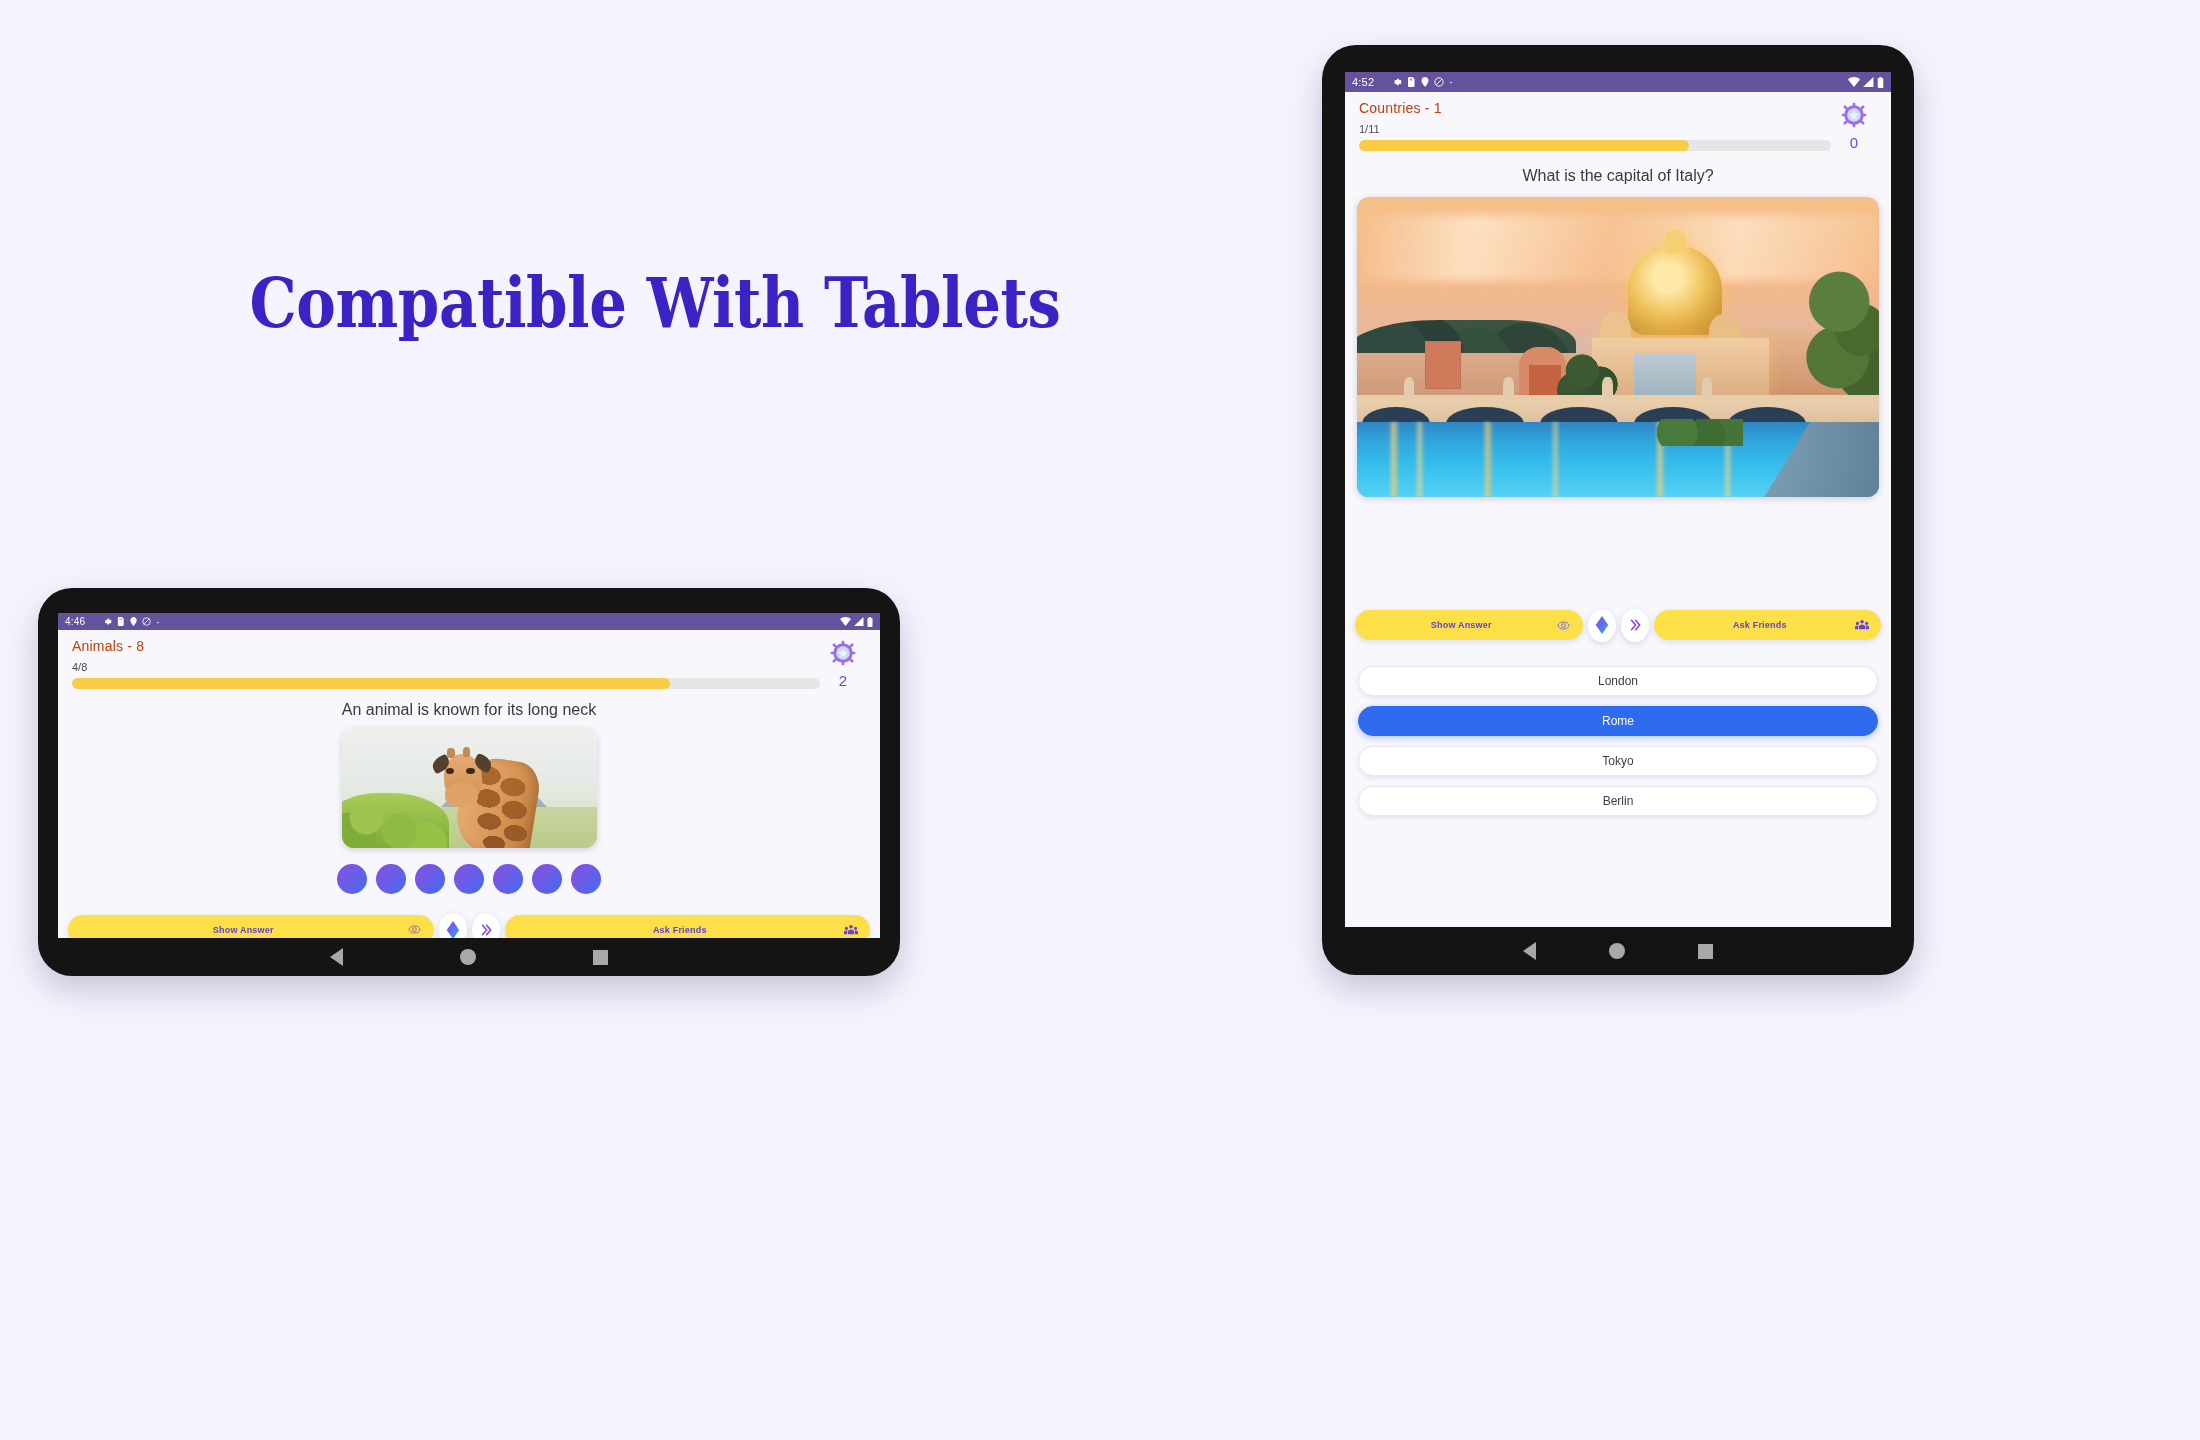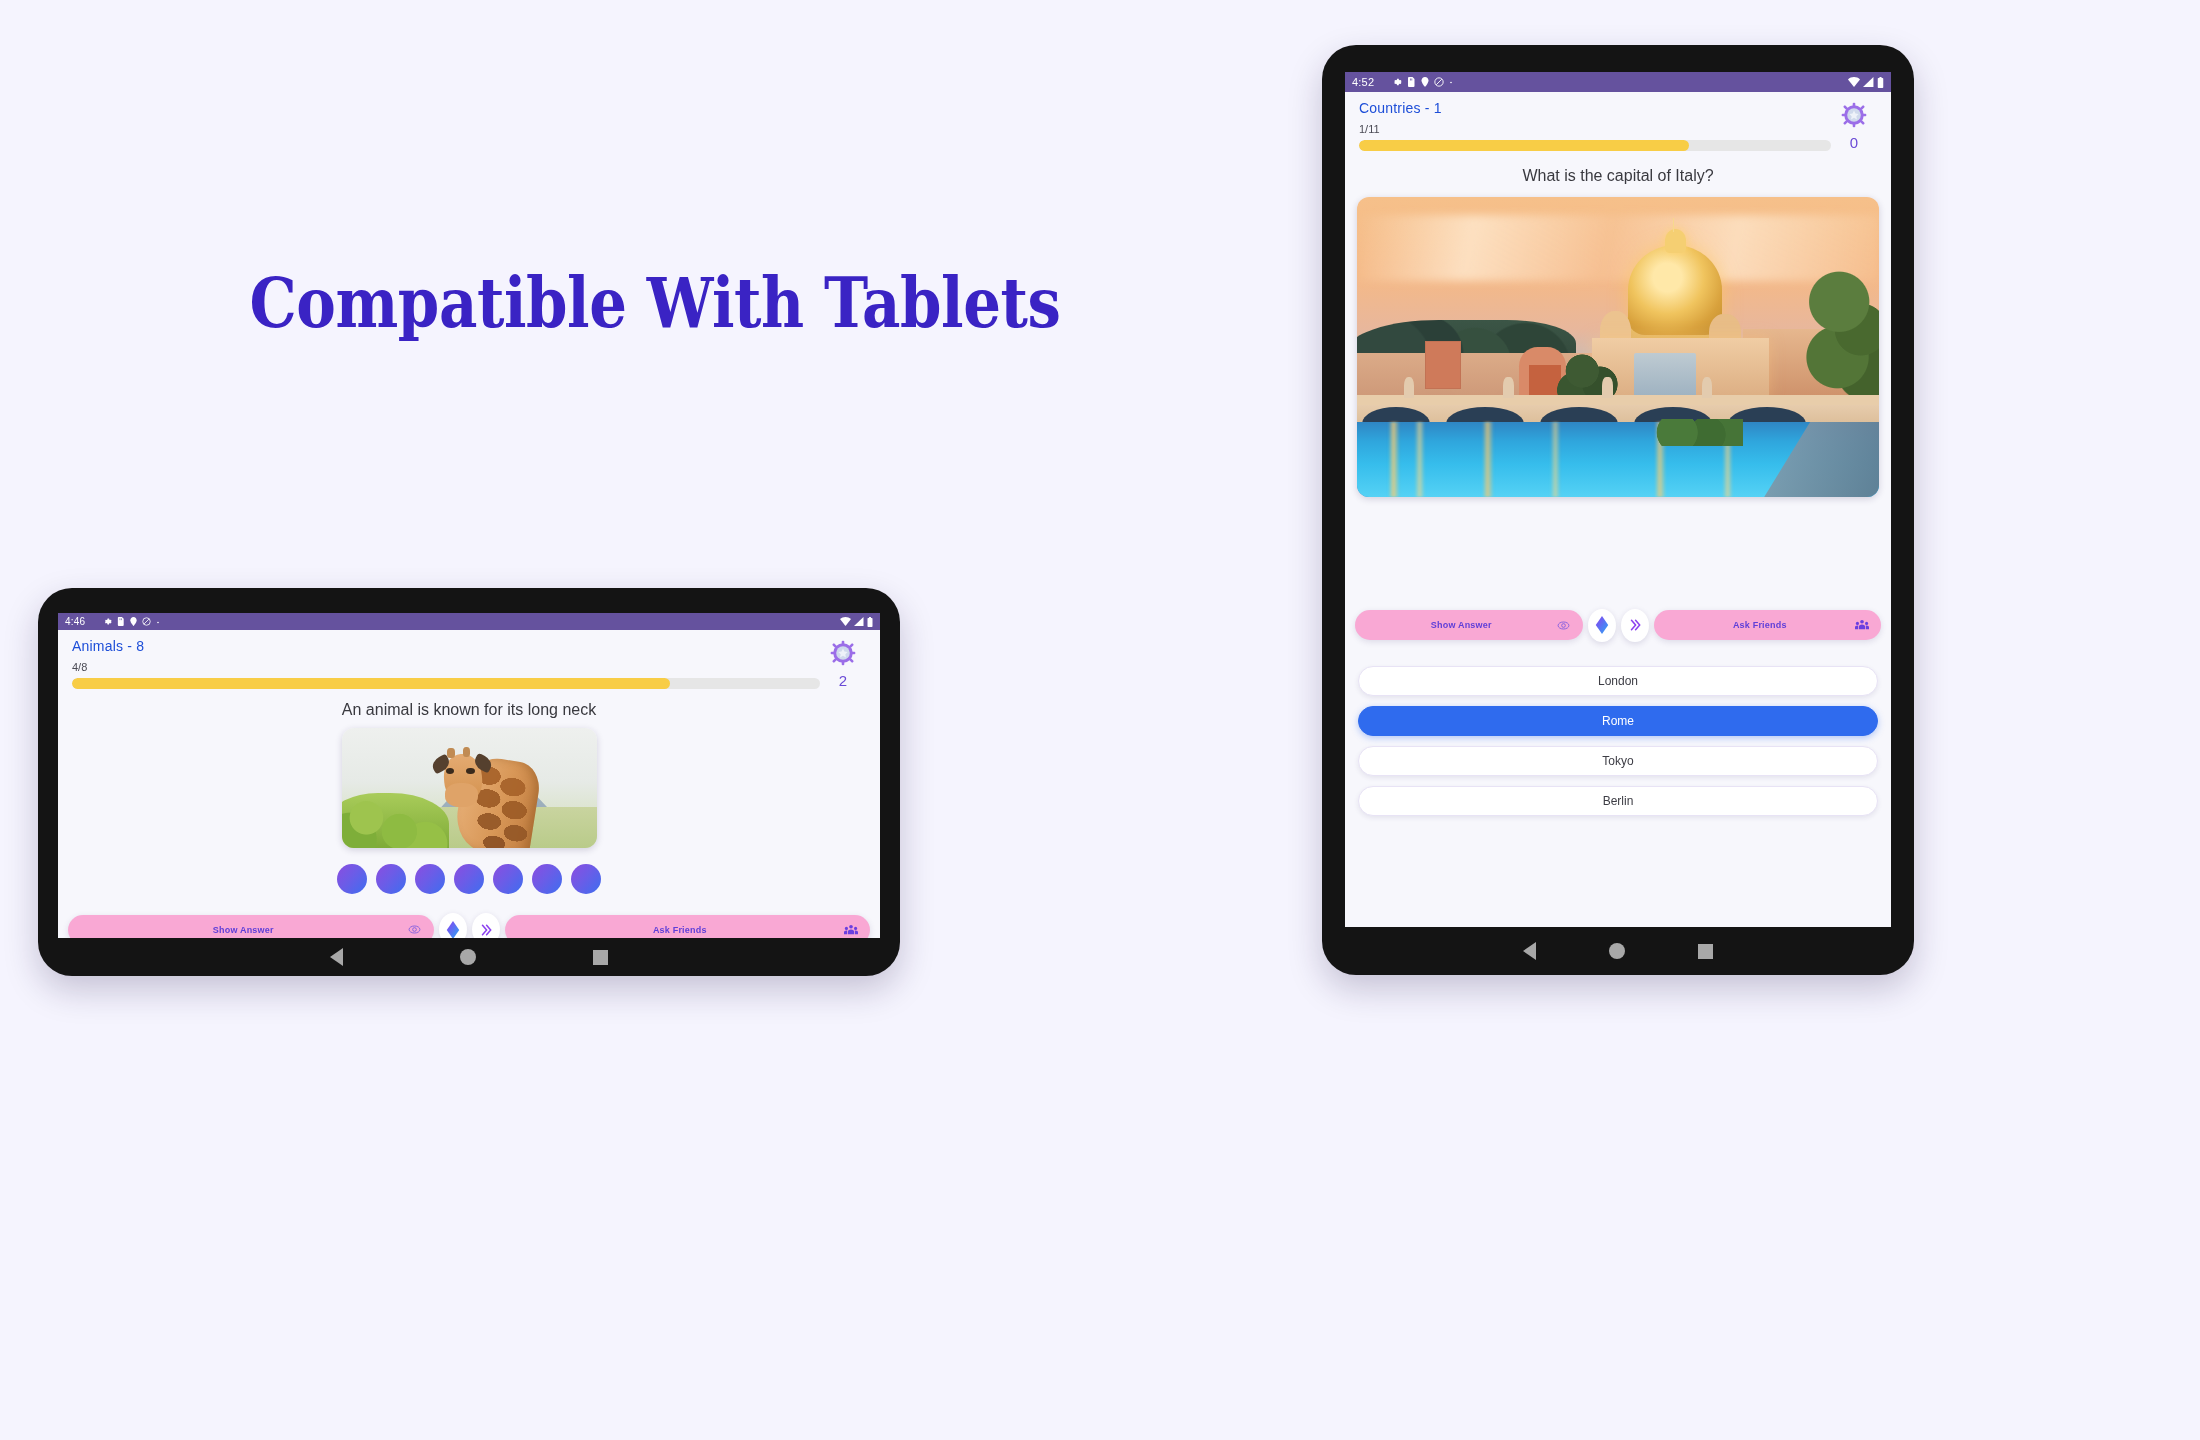--- a/index.html
+++ b/index.html
@@ -88,21 +88,21 @@
   .sb-ico { display: inline-flex; }
 
   
   .quiz-head {
     padding: 8px 14px 0 14px;
     display: flex;
     align-items: flex-start;
     flex: 0 0 auto;
   }
   .qh-left { flex: 1; min-width: 0; }
-  .qh-title { color: #1d4ed8; font-size: 14px; letter-spacing: 0.2px; }
+  .qh-title { color: #c2410c; font-size: 14px; letter-spacing: 0.2px; }
   .qh-count { color: #4b4b55; font-size: 11px; margin-top: 7px; }
   .progress-track {
     height: 11px;
     background: #e6e6e6;
     border-radius: 7px;
     margin-top: 5px;
     overflow: hidden;
   }
   .progress-fill { height: 100%; background: #f8cd46; border-radius: 7px; }
   .qh-right {
@@ -287,21 +287,21 @@
   
   .actionbar {
     display: flex; align-items: center; justify-content: center;
     gap: 5px; padding: 0 10px; flex: 0 0 auto;
   }
   #tablet-left .actionbar { margin-top: 19px; }
   #tablet-right .actionbar { margin-top: auto; margin-bottom: 14px; }
   .act-pill {
     flex: 1;
     height: 30px;
-    background: #f9a8d4;
+    background: #fde047;
     border-radius: 16px;
     box-shadow: 0 2px 6px rgba(45,30,90,0.13);
     display: flex;
     align-items: center;
     padding: 0 12px;
     position: relative;
   }
   .act-label {
     flex: 1; text-align: center;
     color: #5f3fd8; font-size: 9px; font-weight: bold; letter-spacing: .2px;

